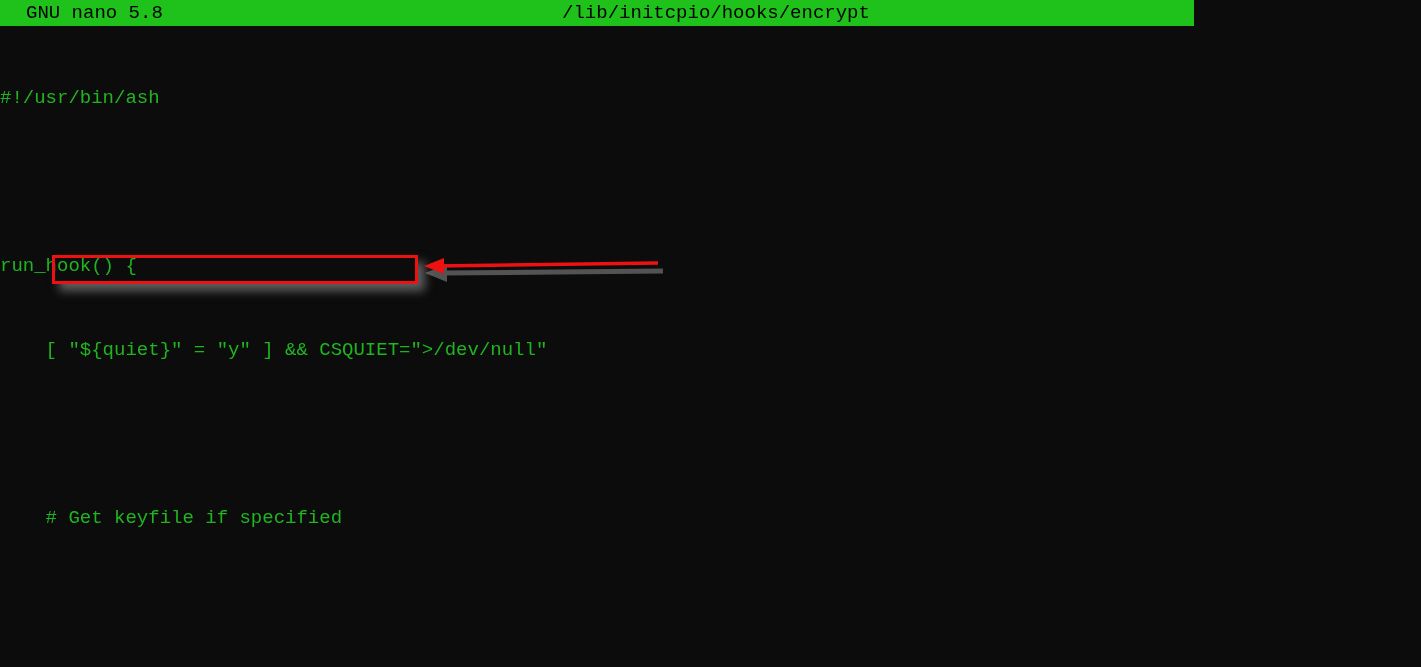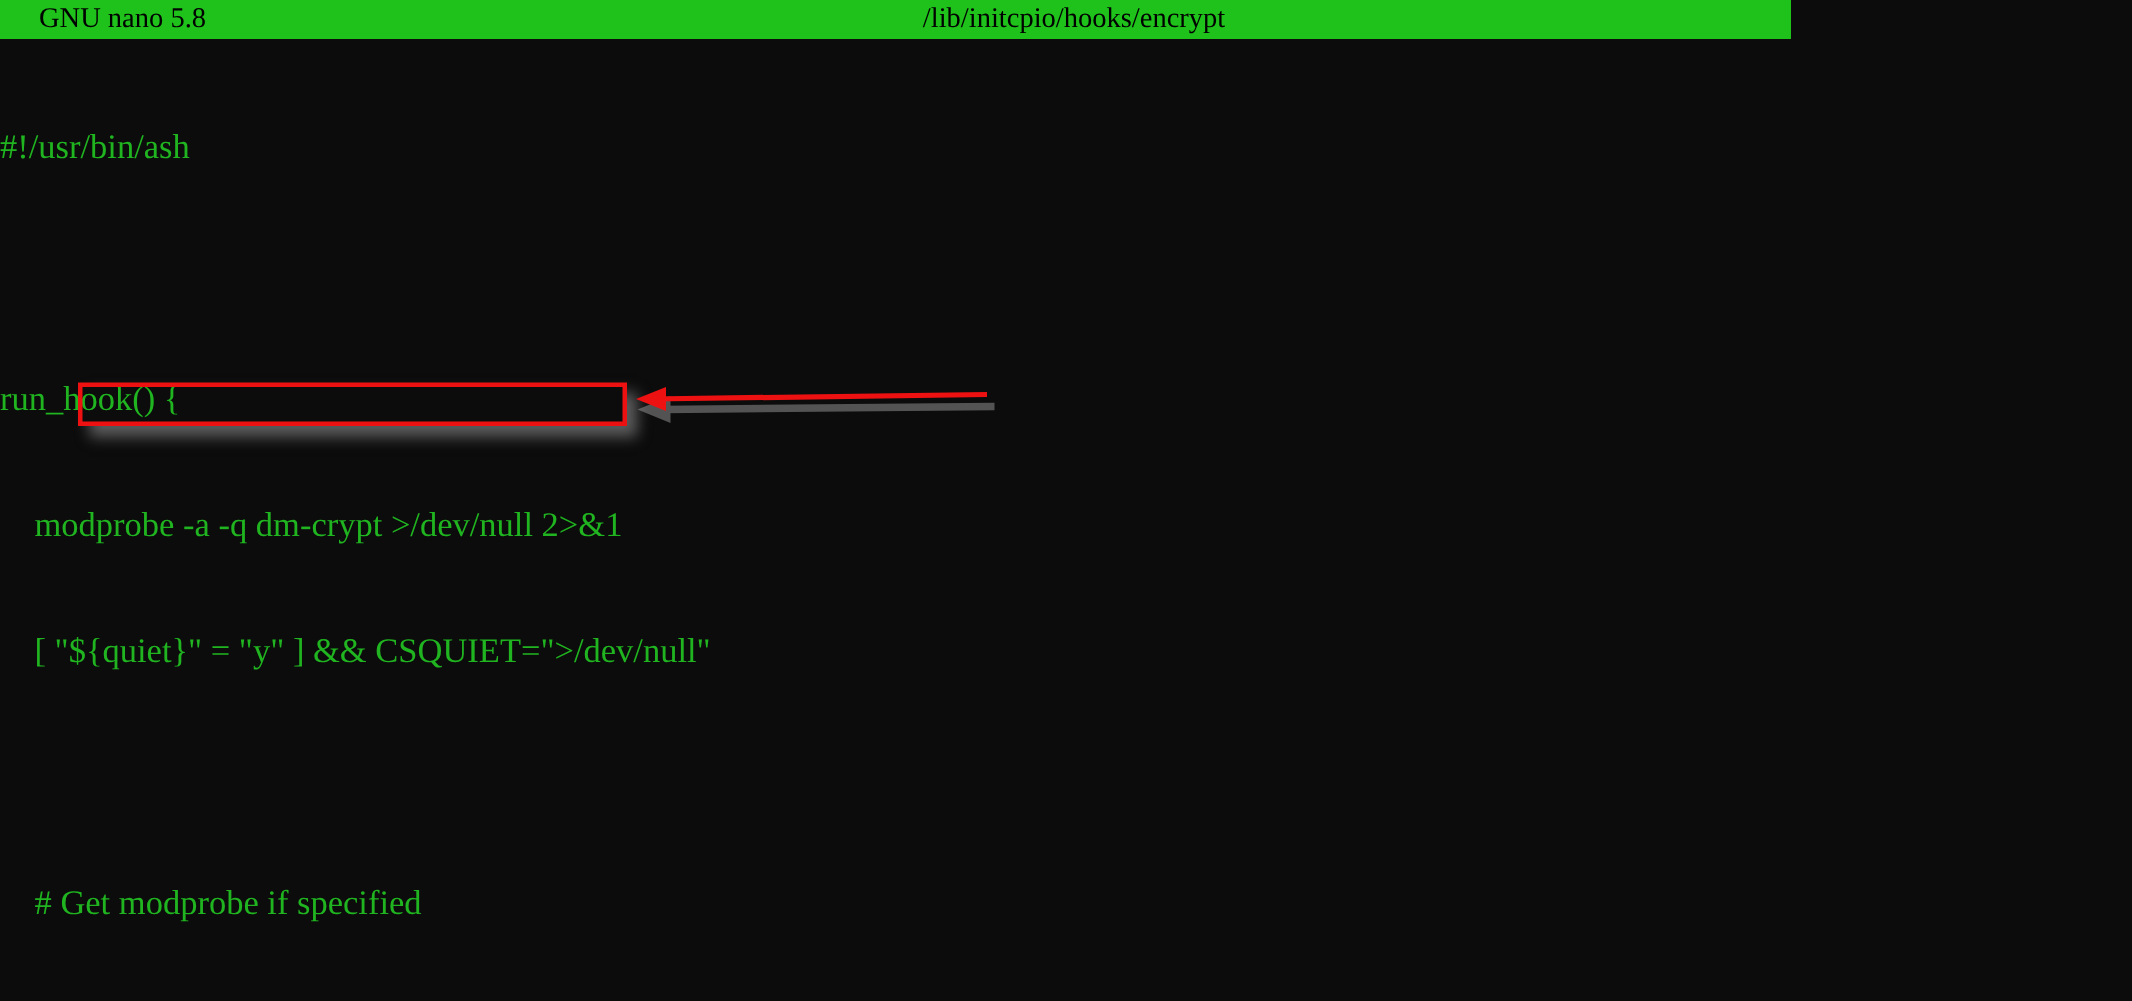--- a/index.html
+++ b/index.html
@@ -6,21 +6,21 @@
     margin: 0;
     padding: 0;
     background: #0c0c0c;
   }
   #screen {
     position: relative;
     width: 1194px;
     height: 667px;
     background: #0c0c0c;
     overflow: hidden;
-    font-family: Liberation Serif, serif;
+    font-family: Liberation Mono, monospace;
   }
 
   
   #titlebar {
     position: absolute;
     left: 0;
     top: 0;
     width: 1412px;
     height: 26px;
     background: #1fc21b;
@@ -45,21 +45,21 @@
   }
 
   
   #editor {
     position: absolute;
     left: 0;
     top: 28px;
     width: 1421px;
     height: 639px;
     color: #20b520;
-    font-size: 23px;
+    font-size: 19px;
     line-height: 28px;
     white-space: pre;
   }
   #editor .line {
     display: block;
     height: 28px;
     padding-left: 0px;
     white-space: pre;
   }
 
@@ -94,24 +94,23 @@
 
   <div id="titlebar">
     <span class="tb-app">GNU nano 5.8</span>
     <span class="tb-path">/lib/initcpio/hooks/encrypt</span>
   </div>
 
   <div id="editor">
     <span class="line">#!/usr/bin/ash</span>
     <span class="line"></span>
     <span class="line">run_hook() {</span>
-    <span class="line">    modprobe -a -q dm-crypt &gt;/dev/null 2&gt;&amp;1</span>
     <span class="line">    [ "${quiet}" = "y" ] &amp;&amp; CSQUIET="&gt;/dev/null"</span>
     <span class="line"></span>
-    <span class="line">    # Get modprobe if specified</span>
+    <span class="line">    # Get keyfile if specified</span>
     
     
     
     
     
     
     
     
     
     

